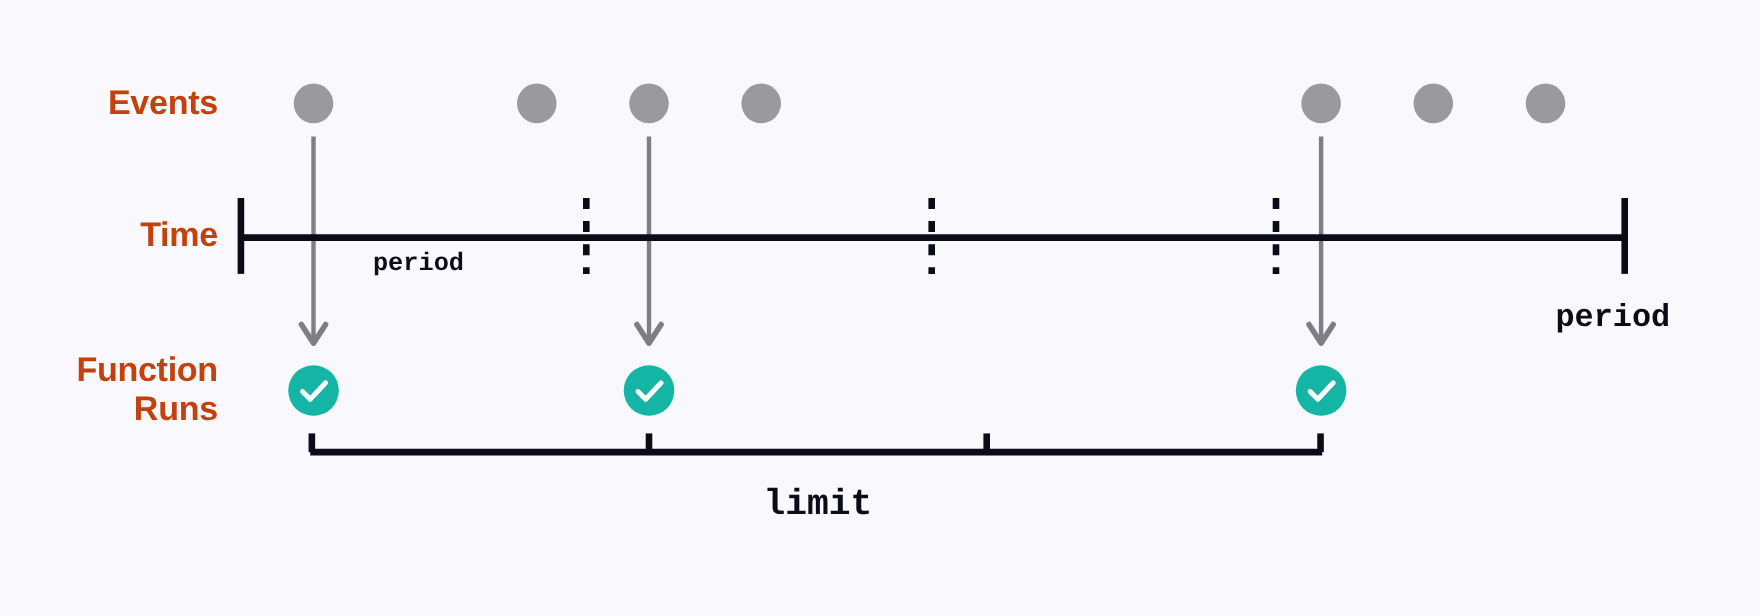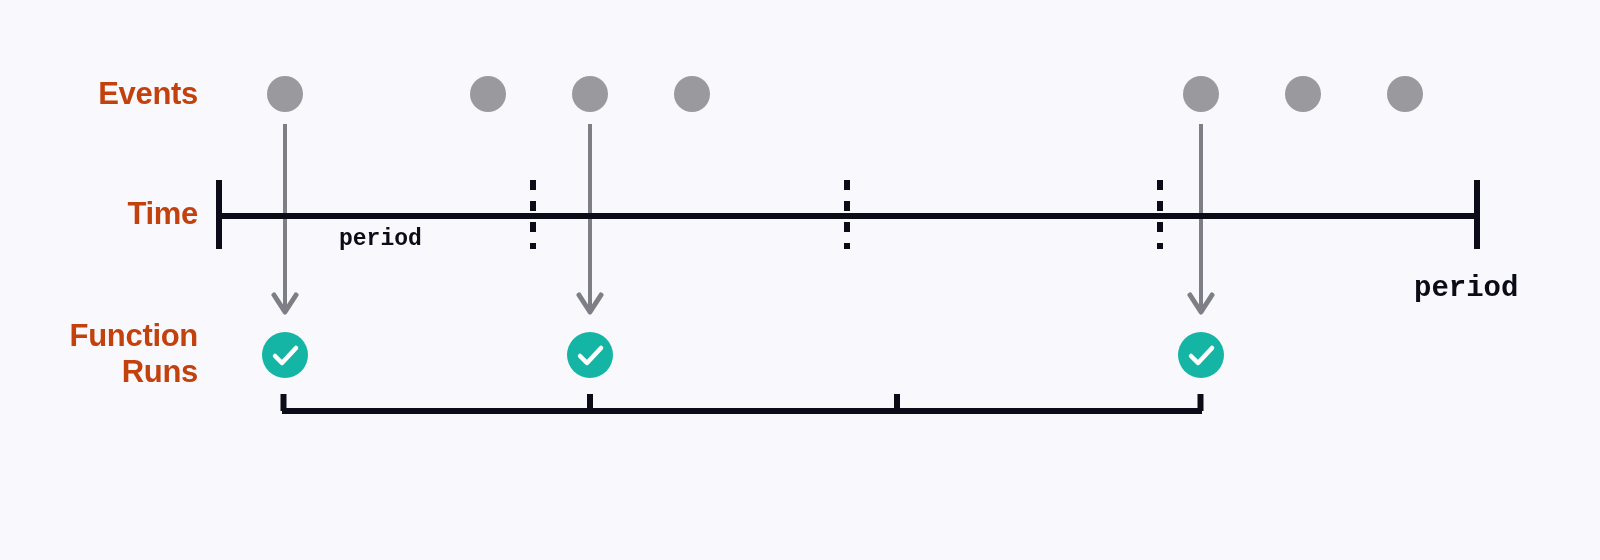--- a/index.html
+++ b/index.html
@@ -86,20 +86,21 @@
 
   <div class="row-label runs-label">Function
 Runs</div>
 
   <div class="row-label time-label">Time</div>
 
   <div class="mono-label bucket-label">period</div>
 
   <div class="mono-label period-label">period</div>
 
+  <div class="mono-label limit-label">limit</div>
 
   <svg class="svg-layer" viewBox="0 0 1600 560" xmlns="http://www.w3.org/2000/svg">
     <g id="event-dots-group">
         <circle cx="285" cy="94" r="18" fill="#9a9a9e"></circle>
         <circle cx="488" cy="94" r="18" fill="#9a9a9e"></circle>
         <circle cx="590" cy="94" r="18" fill="#9a9a9e"></circle>
         <circle cx="692" cy="94" r="18" fill="#9a9a9e"></circle>
         <circle cx="1201" cy="94" r="18" fill="#9a9a9e"></circle>
         <circle cx="1303" cy="94" r="18" fill="#9a9a9e"></circle>
         <circle cx="1405" cy="94" r="18" fill="#9a9a9e"></circle>

